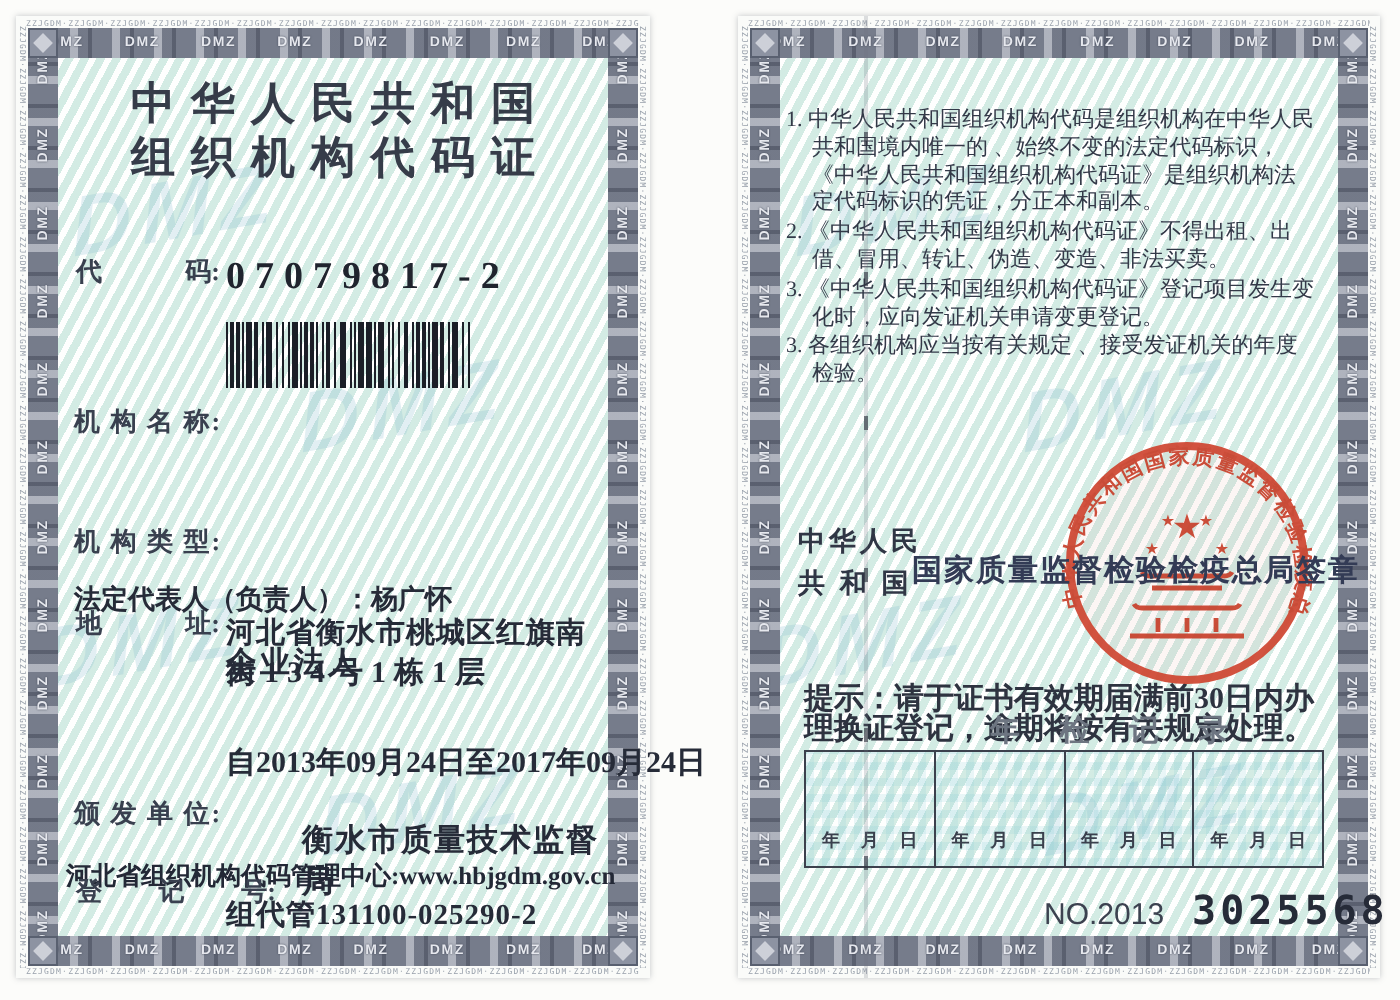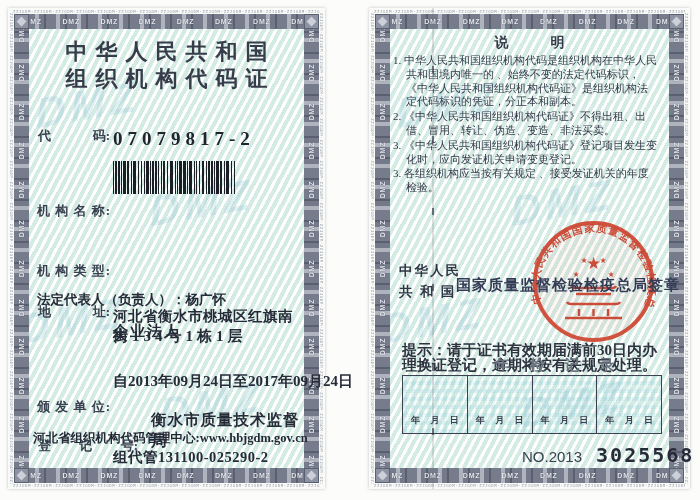--- a/index.html
+++ b/index.html
@@ -294,21 +294,20 @@
   <div class="corner br"></div>
 
   <div class="content">
     <div class="wm-layer">
       <span class="wm">DMZ</span>
       <span class="wm">DMZ</span>
       <span class="wm">DMZ</span>
       <span class="wm">DMZ</span>
     </div>
 
-    <div class="abs heading" style="top:5px;">说　　　明</div>
 
     <div class="abs notes" style="top:25px;">
       <p>1. 中华人民共和国组织机构代码是组织机构在中华人民共和国境内唯一的 、始终不变的法定代码标识，《中华人民共和国组织机构代码证》是组织机构法定代码标识的凭证，分正本和副本。</p>
       <p>2. 《中华人民共和国组织机构代码证》不得出租、出借、冒用、转让、伪造、变造、非法买卖。</p>
       <p>3. 《中华人民共和国组织机构代码证》登记项目发生变化时，应向发证机关申请变更登记。</p>
       <p>3. 各组织机构应当按有关规定 、接受发证机关的年度检验。</p>
     </div>
 
     <div class="abs country" style="top:233px;left:9px;">中华人民</div>
     <div class="abs country" style="top:254px;left:9px;">共 和 国</div>

